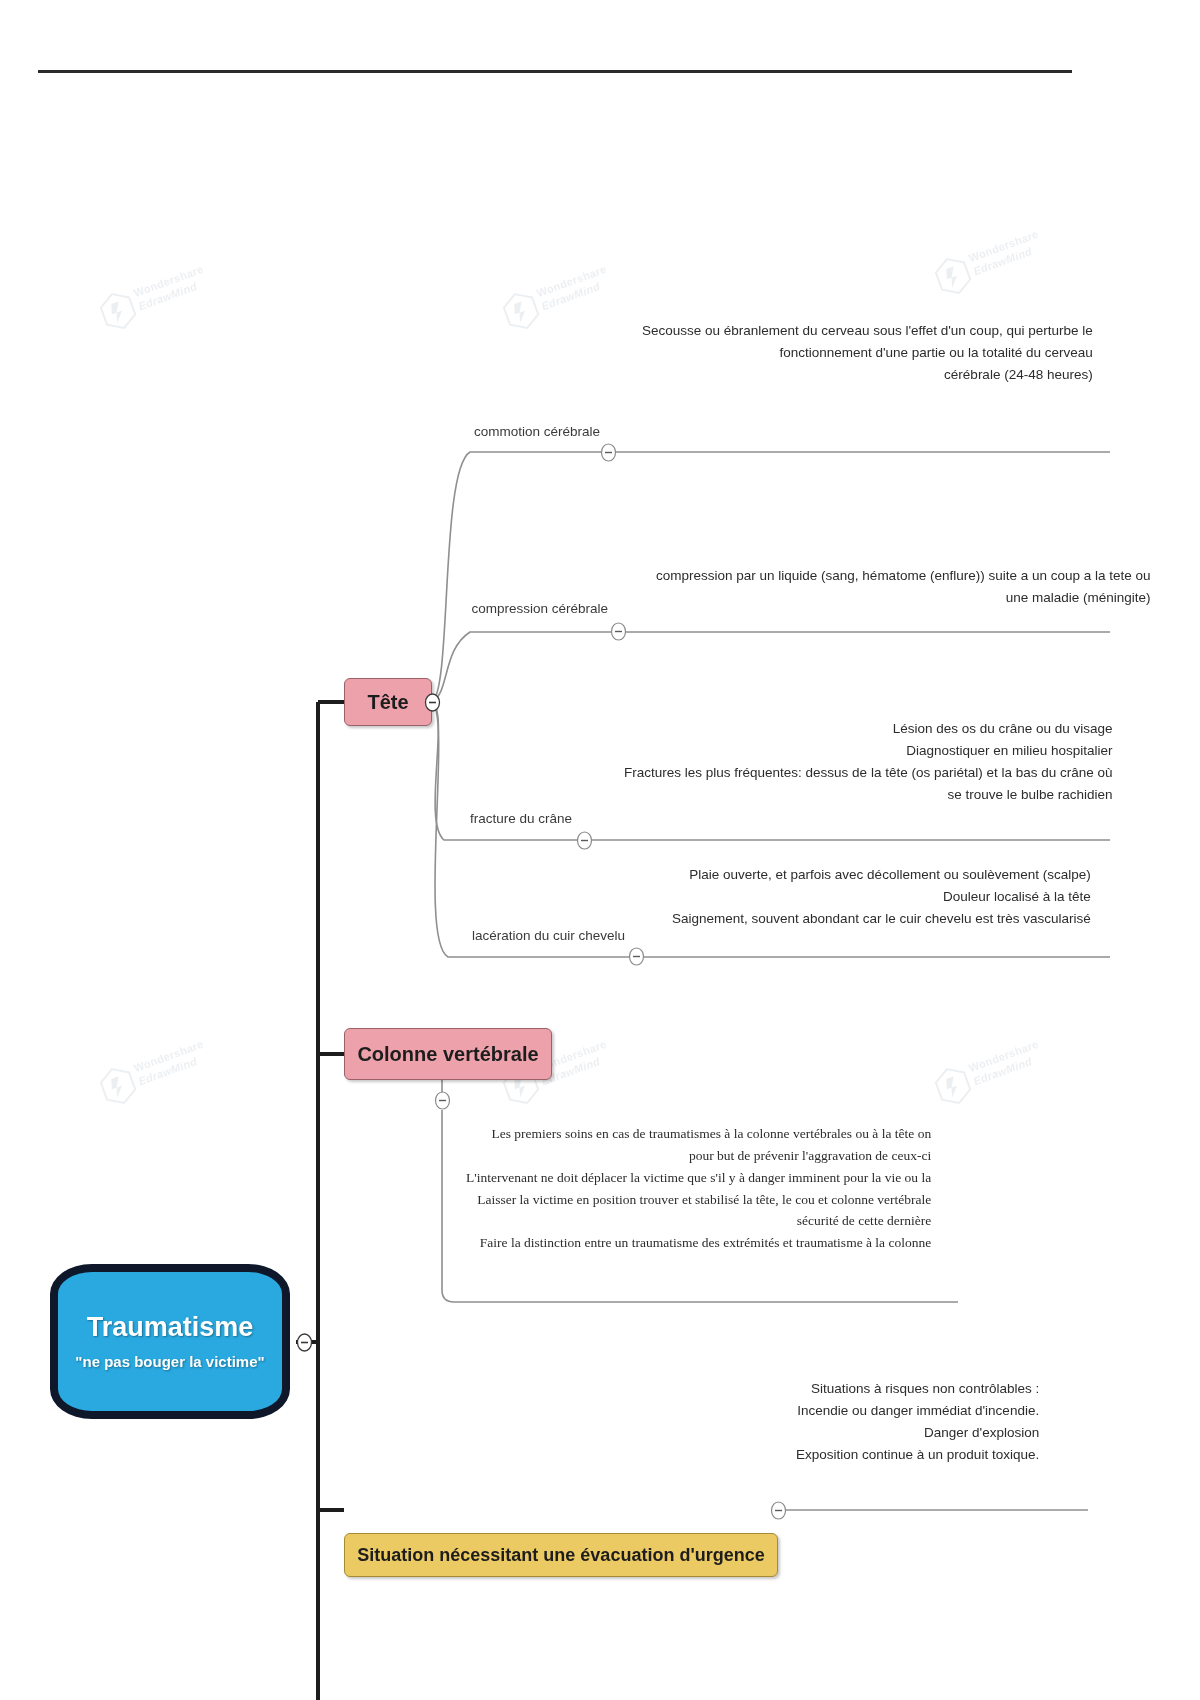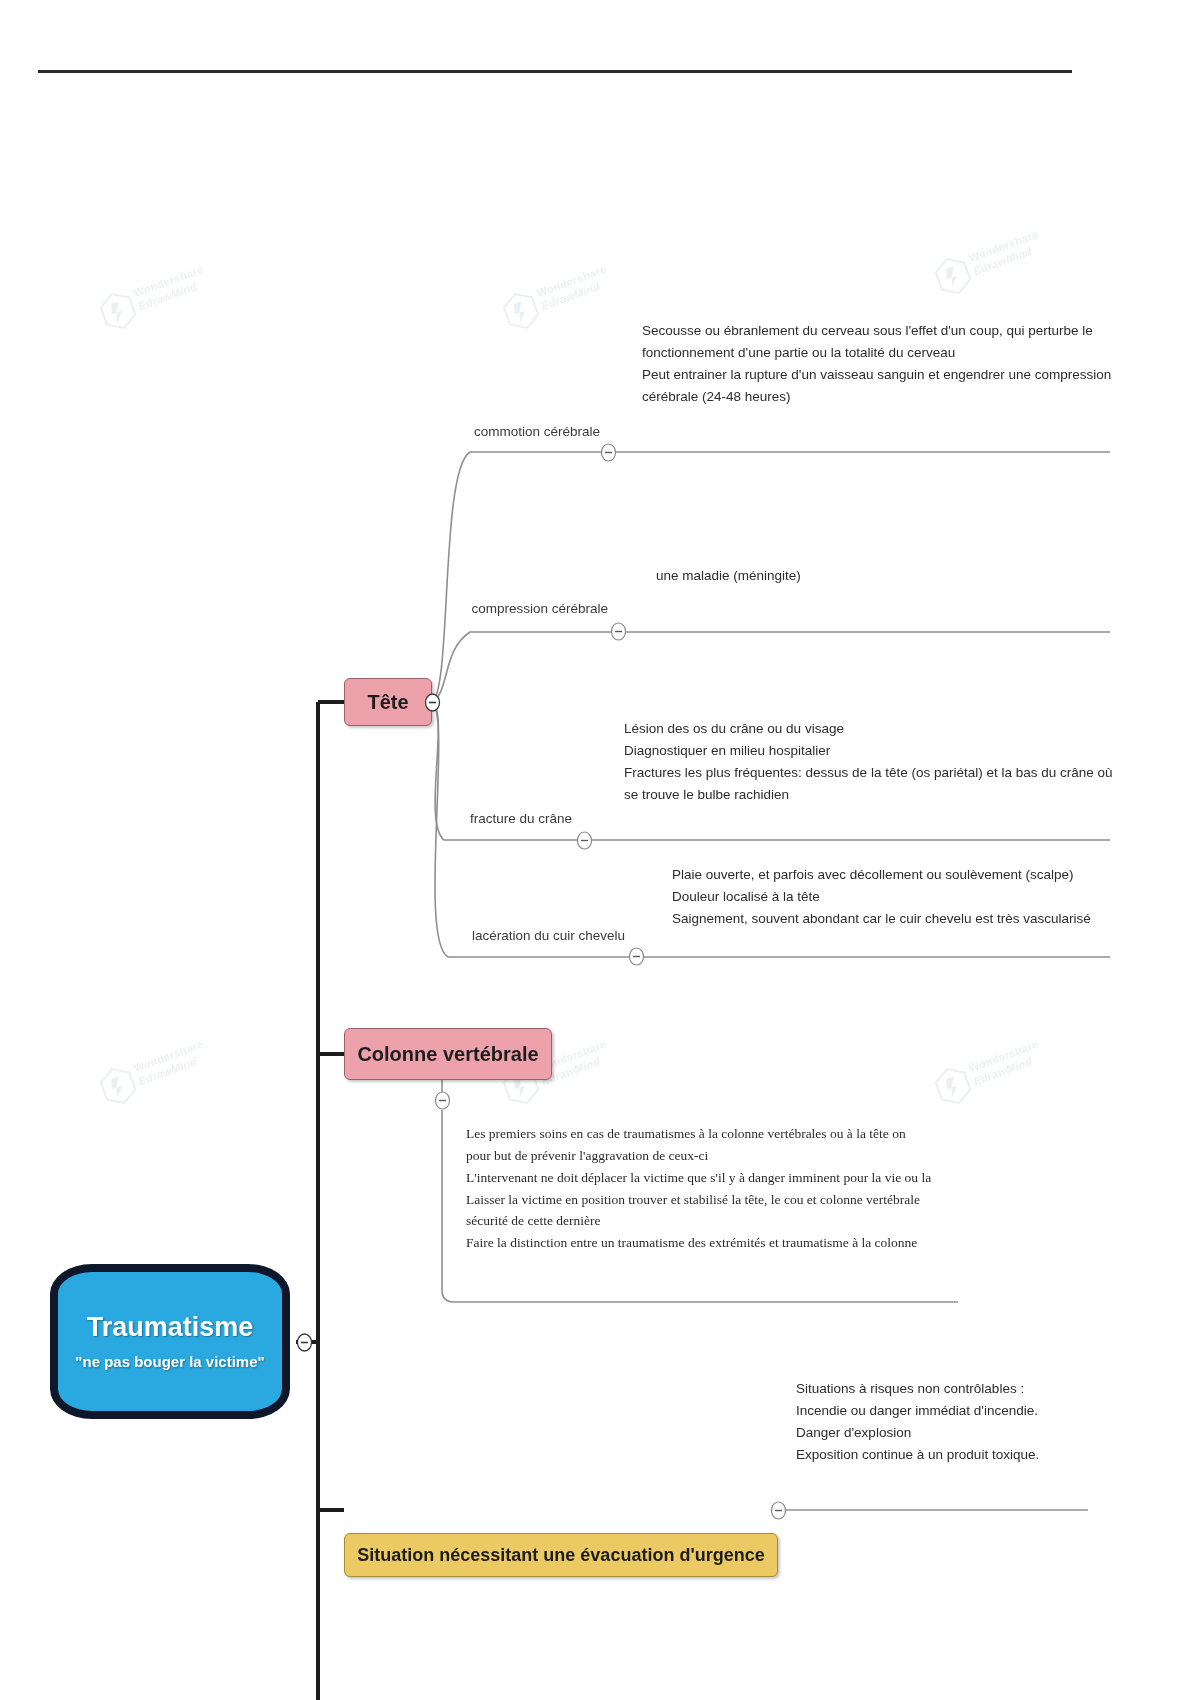--- a/index.html
+++ b/index.html
@@ -139,20 +139,21 @@
     white-space: nowrap;
     text-align: right;
   }
 
   
   .detail {
     position: absolute;
     font-size: 13.5px;
     line-height: 1.62;
     color: #2c2c2c;
+    text-align: right;
   }
   .detail p { margin: 0; white-space: nowrap; }
 </style>
 </head>
 <body>
 
 <div id="canvas">
 
   <div class="top-rule"></div>
 
@@ -252,32 +253,32 @@
   <div class="leaf-label" style="left:400px; top:424px; width:200px;">commotion cérébrale</div>
   <div class="toggle" style="left:600px; top:443px;">
     <svg class="tg-shape" viewBox="0 0 17 19">
         <ellipse cx="8.5" cy="9.5" rx="7" ry="8.5" fill="#ffffff" stroke="#8a8a8a" stroke-width="1.2"></ellipse>
         <line x1="5" y1="9.5" x2="12" y2="9.5" stroke="#5a5a5a" stroke-width="1.4"></line>
       </svg>
   </div>
   <div class="detail" style="left:642px; top:320px;">
     <p>Secousse ou ébranlement du cerveau sous l'effet d'un coup, qui perturbe le</p>
     <p>fonctionnement d'une partie ou la totalité du cerveau</p>
-    <p>Peut entrainer la rupture d'un vaisseau sanguin et engendrer une compression</p>
     <p>cérébrale (24-48 heures)</p>
   </div>
 
   <div class="leaf-label" style="left:400px; top:601px; width:208px;">compression cérébrale</div>
   <div class="toggle" style="left:610px; top:622px;">
     <svg class="tg-shape" viewBox="0 0 17 19">
         <ellipse cx="8.5" cy="9.5" rx="7" ry="8.5" fill="#ffffff" stroke="#8a8a8a" stroke-width="1.2"></ellipse>
         <line x1="5" y1="9.5" x2="12" y2="9.5" stroke="#5a5a5a" stroke-width="1.4"></line>
       </svg>
   </div>
   <div class="detail" style="left:656px; top:565px;">
+    <p>compression par un liquide (sang, hématome (enflure)) suite a un coup a la tete ou</p>
     <p>une maladie (méningite)</p>
   </div>
 
   <div class="leaf-label" style="left:400px; top:811px; width:172px;">fracture du crâne</div>
   <div class="toggle" style="left:576px; top:831px;">
     <svg class="tg-shape" viewBox="0 0 17 19">
         <ellipse cx="8.5" cy="9.5" rx="7" ry="8.5" fill="#ffffff" stroke="#8a8a8a" stroke-width="1.2"></ellipse>
         <line x1="5" y1="9.5" x2="12" y2="9.5" stroke="#5a5a5a" stroke-width="1.4"></line>
       </svg>
   </div>

